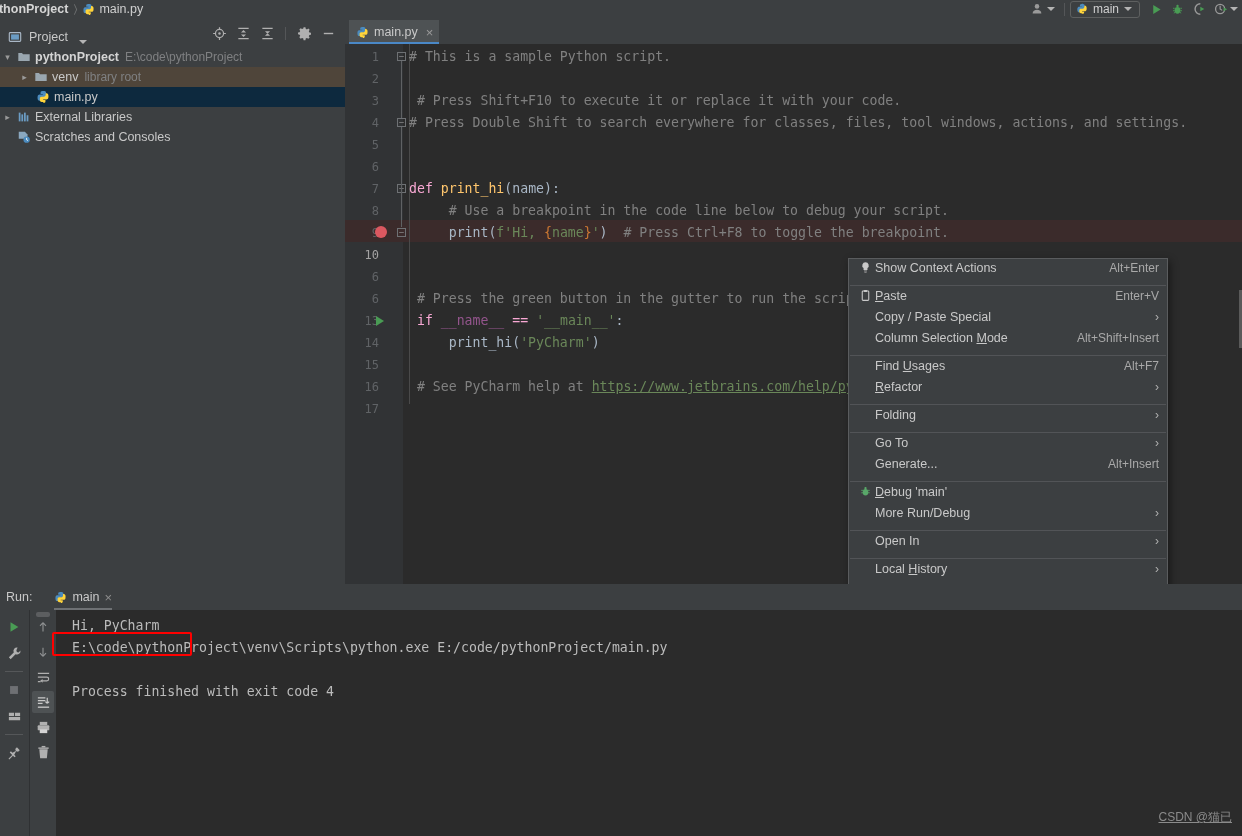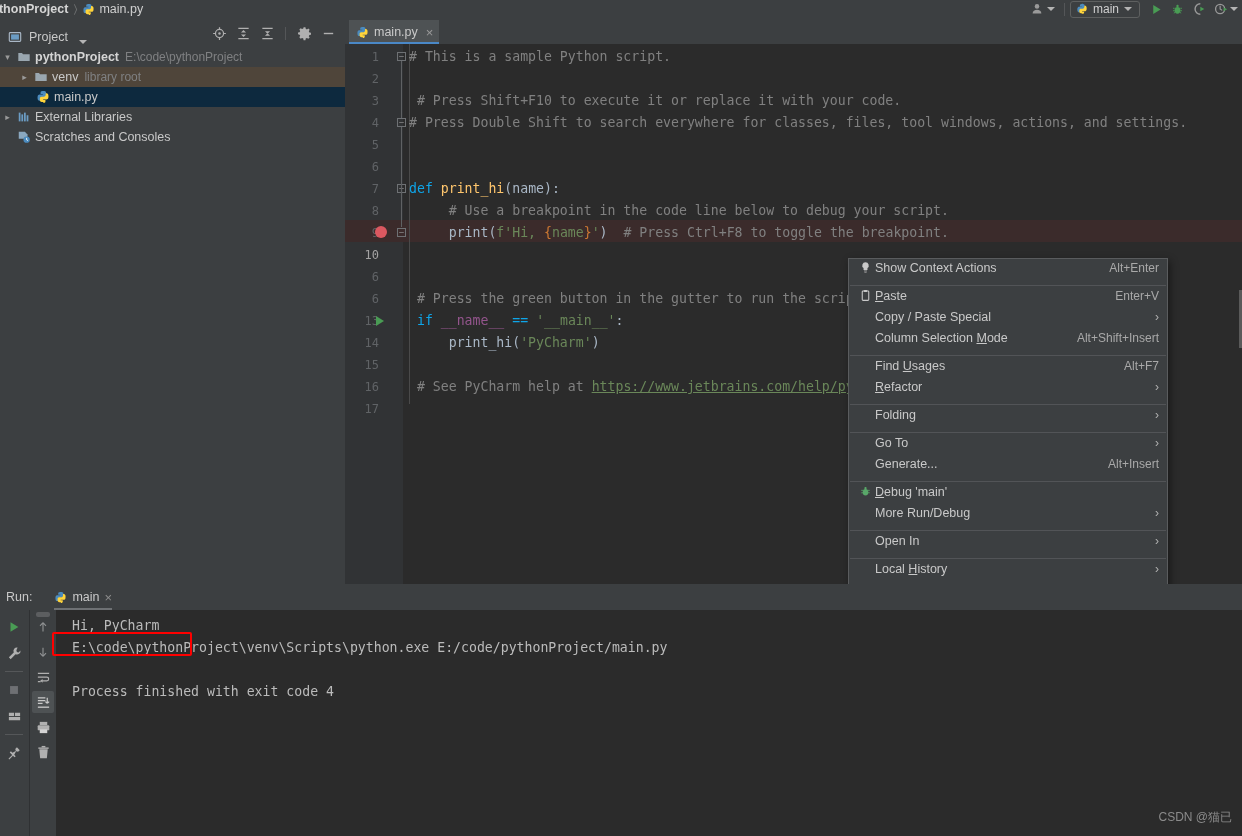--- a/index.html
+++ b/index.html
@@ -81,21 +81,21 @@
     height: 22px; line-height: 22px;
   }
   .ln.cur { color: #a4a3a3; }
   .codeline {
     position: absolute; left: 0; right: 0; height: 22px; line-height: 22px;
     font-family: "DejaVu Sans Mono", monospace; font-size: 13.2px; white-space: pre;
     padding-left: 6px; color: #a9b7c6;
   }
   .hl-line { position: absolute; left: 0; right: 0; height: 22px; background: #3b2b2b; }
   .cmt { color: #808080; }
-  .kw  { color: #0ea5e9; }
+  .kw  { color: #f9a8d4; }
   .fn  { color: #ffc66d; }
   .str { color: #6a8759; }
   .braces { color: #cc7832; }
   .link { color: #6a8759; text-decoration: underline; }
   .indent-guide { position: absolute; width: 1px; background: #4a4a4a; }
   .fold {
     position: absolute; width: 9px; height: 9px; border: 1px solid #6e7174; color: #888;
     font-family: "DejaVu Sans Mono", monospace; font-size: 9px; line-height: 7px; text-align: center;
   }
   .fold-line { position: absolute; width: 1px; background: #5f6163; }
@@ -131,21 +131,21 @@
   .rbtn { width: 22px; height: 22px; display: flex; align-items: center; justify-content: center; cursor: default; }
   .rbtn.active { background: #4e5254; border-radius: 2px; }
   .rsep { width: 18px; height: 1px; background: #555759; margin: 3px 0; }
   .console {
     position: absolute; left: 56px; top: 26px; right: 0; height: 226px; background: #2b2b2b;
     font-family: "DejaVu Sans Mono", monospace; font-size: 13.2px; color: #bbbbbb; padding: 5px 0 0 16px;
   }
   .cline { height: 22px; line-height: 22px; white-space: pre; }
   .redbox { position: absolute; border: 2px solid #ff0000; border-radius: 2px; }
 
-  .csdn { position: absolute; right: 10px; bottom: 10px; color: #8b8b8b; font-size: 12px; }
+  .csdn { position: absolute; right: 10px; bottom: 10px; color: #8b8b8b; font-size: 12px; text-decoration: underline; }
   .scroll-thumb-h { position: absolute; background: #5c5e60; border-radius: 2px; }
 </style>
 </head>
 <body>
 
 <div class="app">
 
   <div class="navbar">
     <span class="crumb bold">ythonProject</span>
     <span class="crumb-sep">〉</span>

